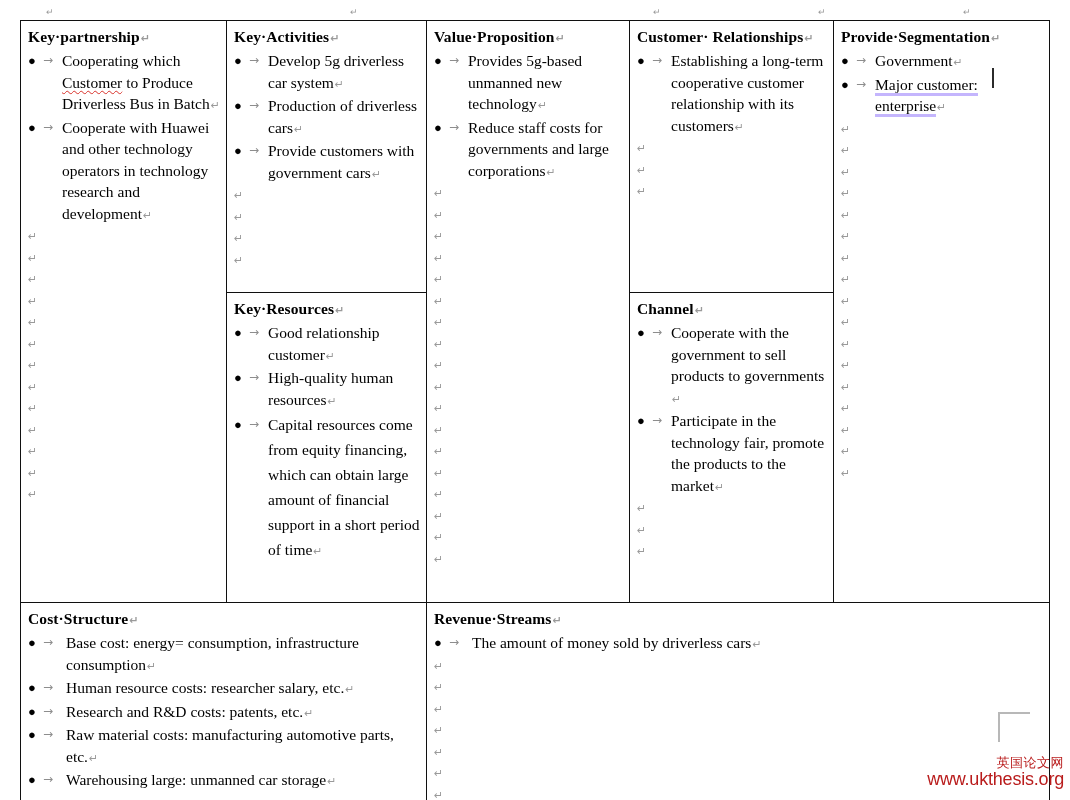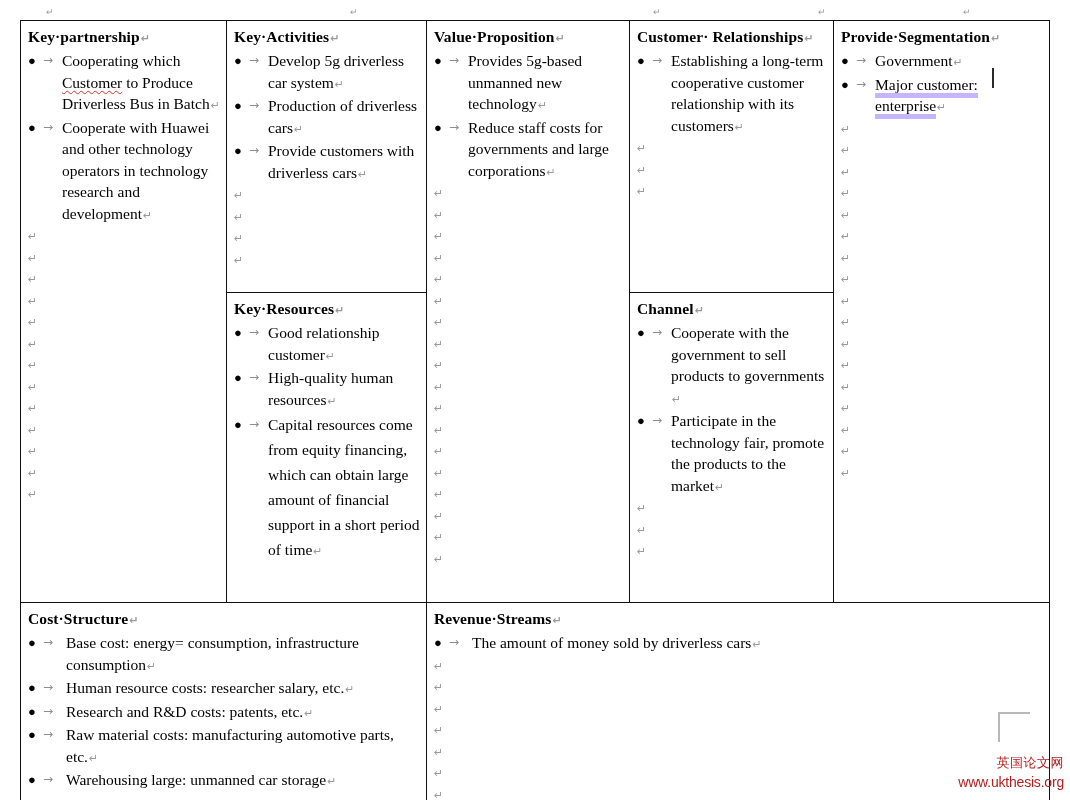--- a/index.html
+++ b/index.html
@@ -126,41 +126,41 @@
   }
 
   
   .caret {
     position: absolute;
     width: 1.5px;
     background: #2b2b2b;
     height: 20px;
   }
   .fieldline {
-    border-bottom: 5px solid #c4b5fd;
+    border-bottom: 3px solid #c4b5fd;
   }
 
   
   .wm {
     position: absolute;
     right: 6px;
     text-align: right;
     color: #b91c1c;
     user-select: none;
   }
   .wm-cn {
     bottom: 28px;
     font-family: "DejaVu Sans", sans-serif;
     font-size: 13px;
     letter-spacing: .5px;
   }
   .wm-url {
     bottom: 10px;
     font-family: "Liberation Sans", sans-serif;
-    font-size: 14px;
+    font-size: 18px;
     letter-spacing: -.2px;
   }
 
   
   .anchor-bracket {
     position: absolute;
     left: 998px;
     top: 712px;
     width: 30px;
     height: 28px;
@@ -237,21 +237,21 @@
               <span>Develop 5g driverless car system</span><span class="pm">↵</span>
             </li>
             <li>
               <span class="bullet">●</span>
               <span class="tabarrow">→</span>
               <span>Production of driverless cars</span><span class="pm">↵</span>
             </li>
             <li>
               <span class="bullet">●</span>
               <span class="tabarrow">→</span>
-              <span>Provide customers with driverless cars</span><span class="pm">↵</span>
+              <span>Provide customers with government cars</span><span class="pm">↵</span>
             </li>
           </ul>
           <div>
                 <div class="emptyline">↵</div>
                 <div class="emptyline">↵</div>
                 <div class="emptyline">↵</div>
                 <div class="emptyline">↵</div>
               </div>
         </div>
       </td>

